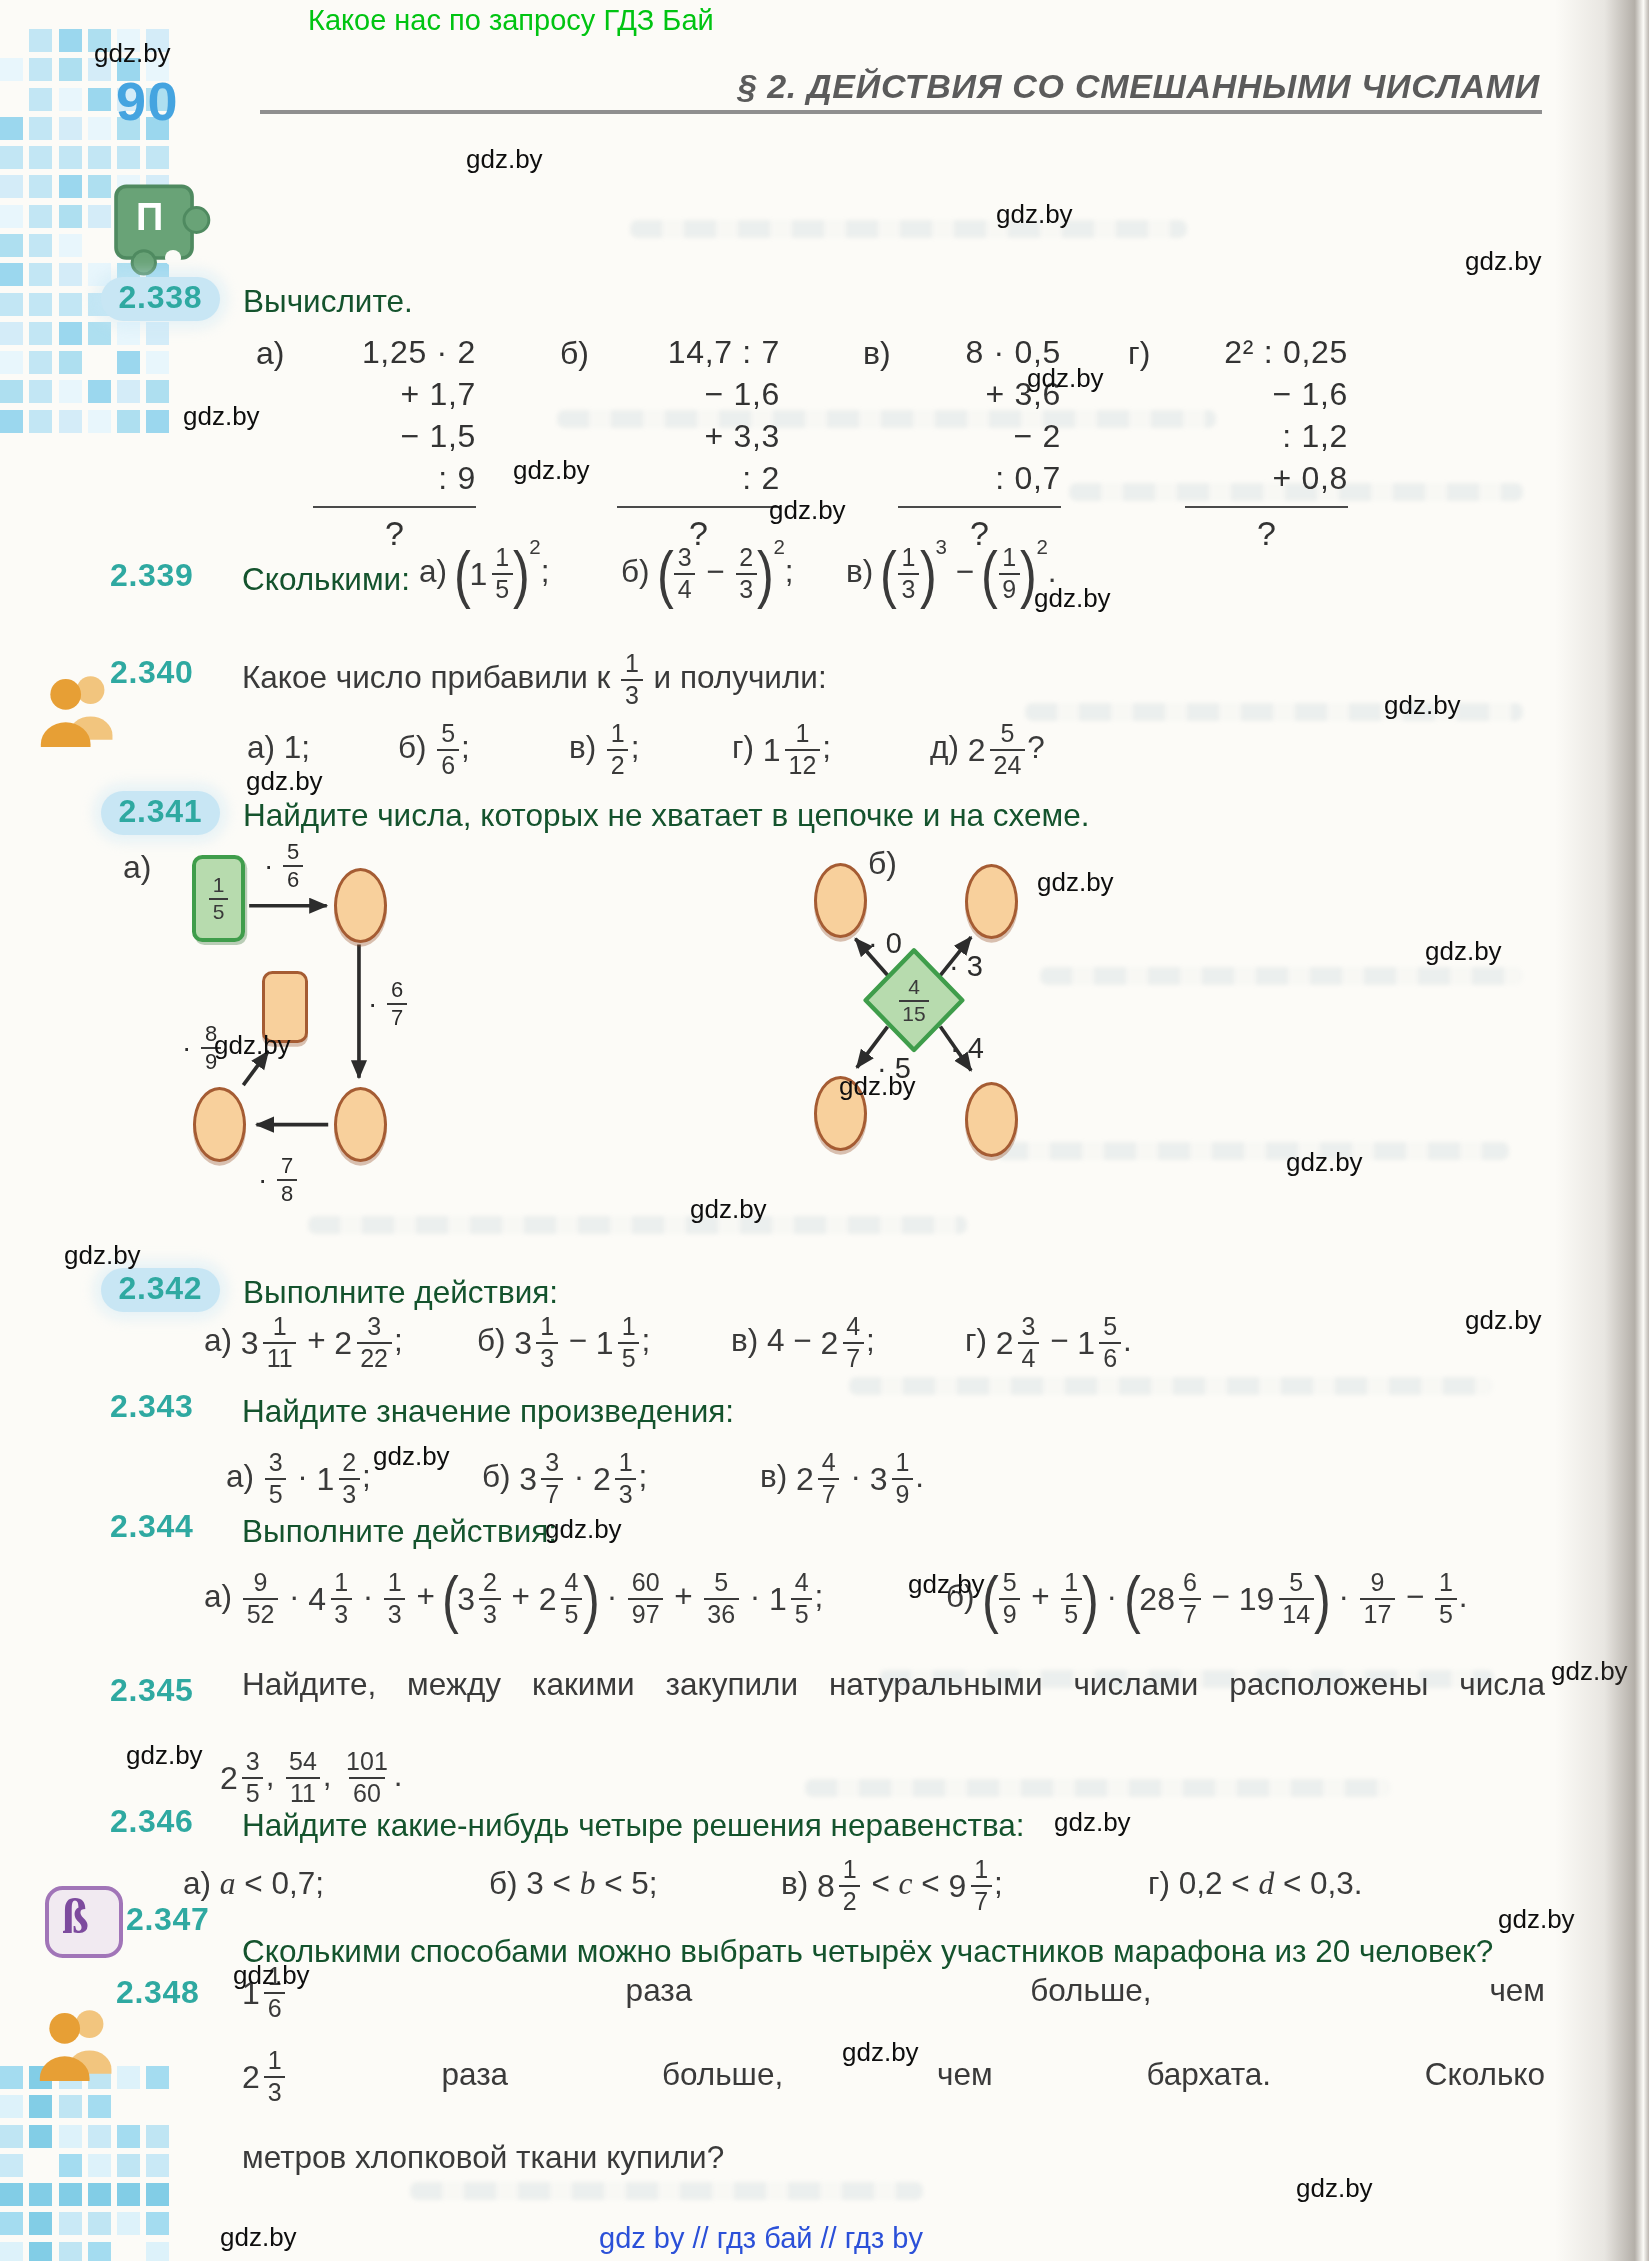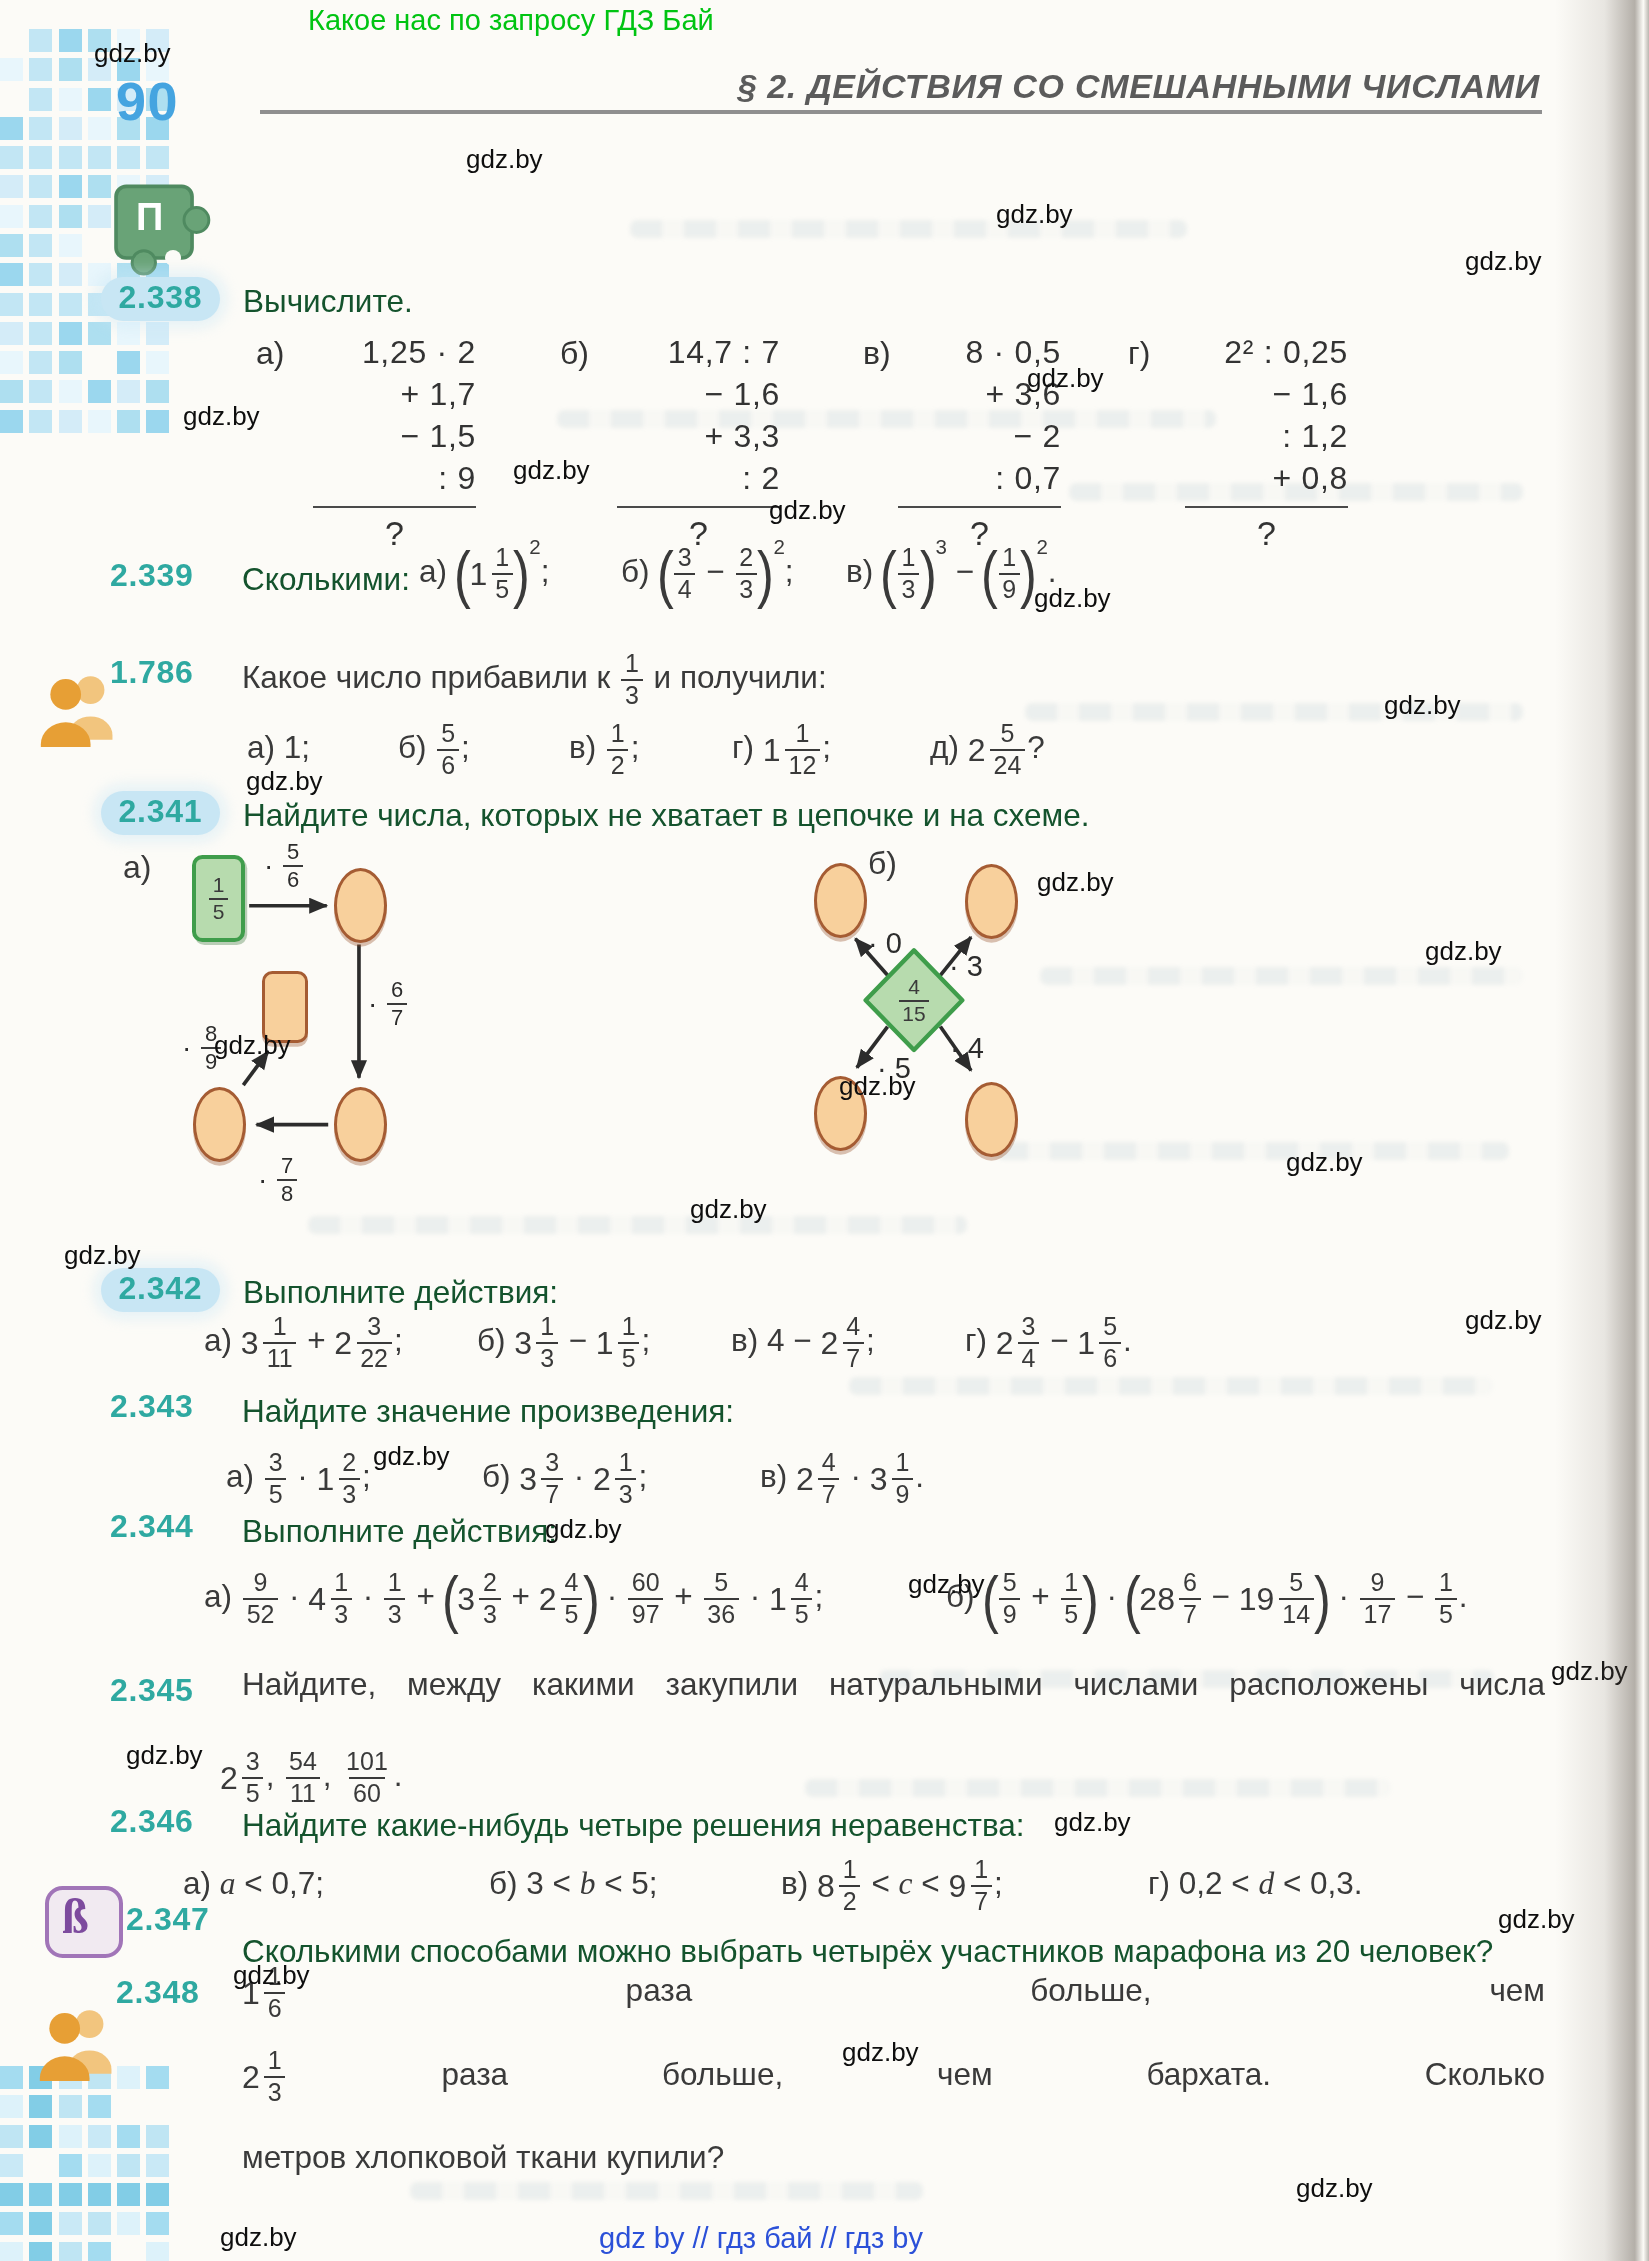--- a/index.html
+++ b/index.html
@@ -280,21 +280,21 @@
       <span class="fn">1</span>
       <span class="fd">9</span>
     </span><span class="paren">)</span><span class="msup">2</span><span class="mtxt">.</span></div>
 
 <svg style="left:35px;top:668px" width="95" height="88" viewBox="0 0 130 120">
   <circle cx="76" cy="30" r="19" fill="#f2c57e"></circle>
   <path d="M46,92 a30,26 0 0 1 60,0 l0,6 -60,0 z" fill="#f2c57e"></path>
   <circle cx="42" cy="36" r="21" fill="#e79f35"></circle>
   <path d="M8,104 a34,30 0 0 1 68,0 l0,4 -68,0 z" fill="#e79f35"></path>
 </svg>
-<div class="num" style="left:110px;top:654px">1.786</div>
+<div class="num" style="left:110px;top:654px">2.340</div>
 <div class="mrow" style="left:242px;top:639px"><span class="mtxt">Какое число прибавили к </span><span class="frac">
       <span class="fn">1</span>
       <span class="fd">3</span>
     </span><span class="mtxt"> и получили:</span></div>
 <div class="mrow" style="left:247px;top:709px"><span class="mtxt">а) 1;</span></div>
 <div class="mrow" style="left:398px;top:709px"><span class="mtxt">б) </span><span class="frac">
       <span class="fn">5</span>
       <span class="fd">6</span>
     </span><span class="mtxt">;</span></div>
 <div class="mrow" style="left:569px;top:709px"><span class="mtxt">в) </span><span class="frac">

